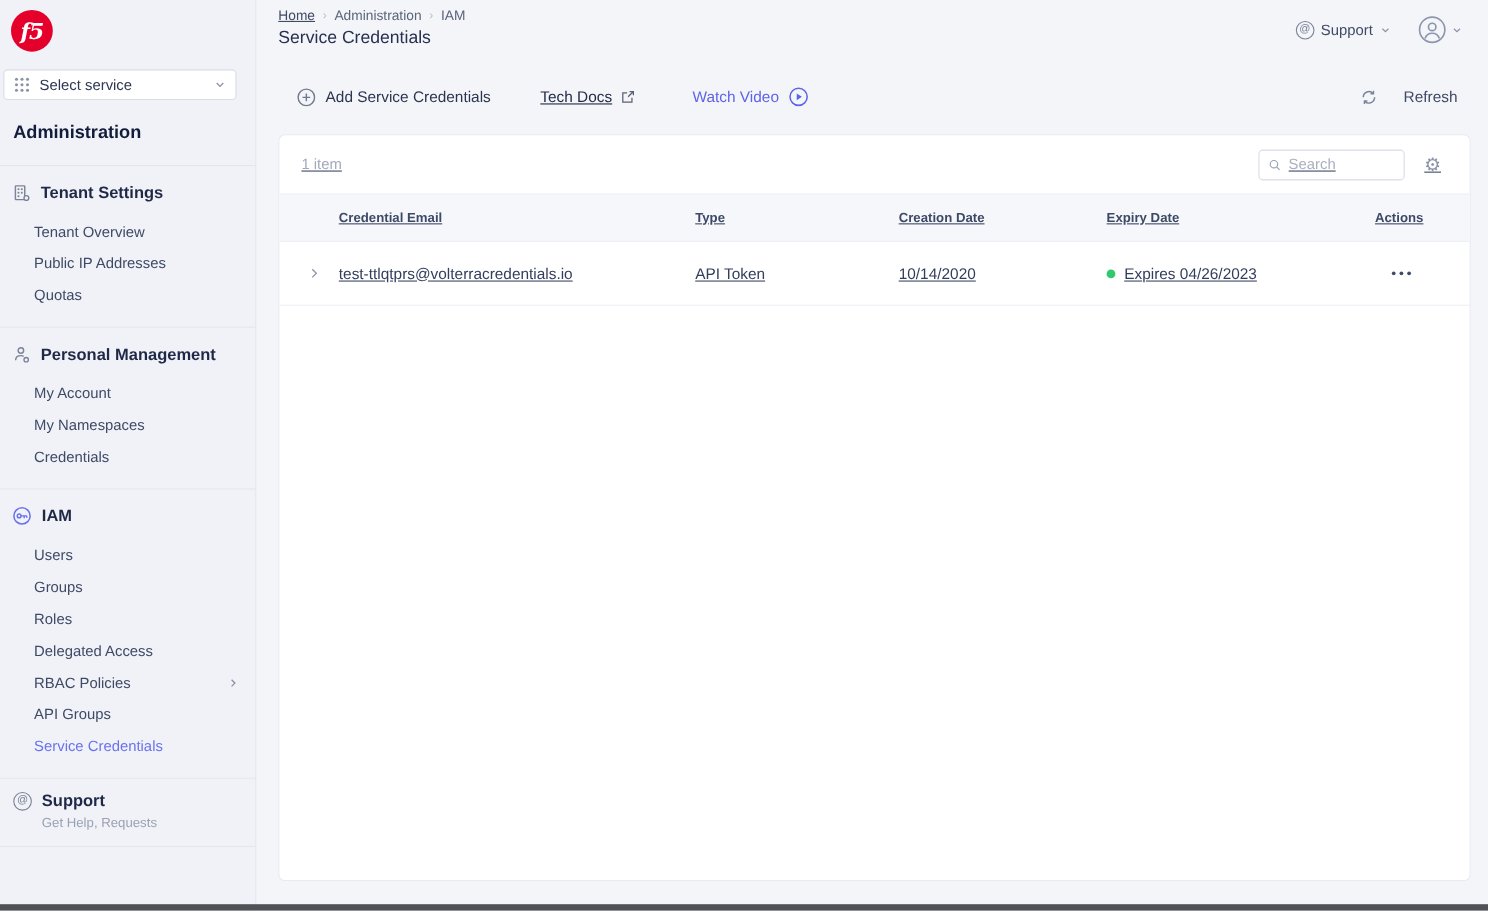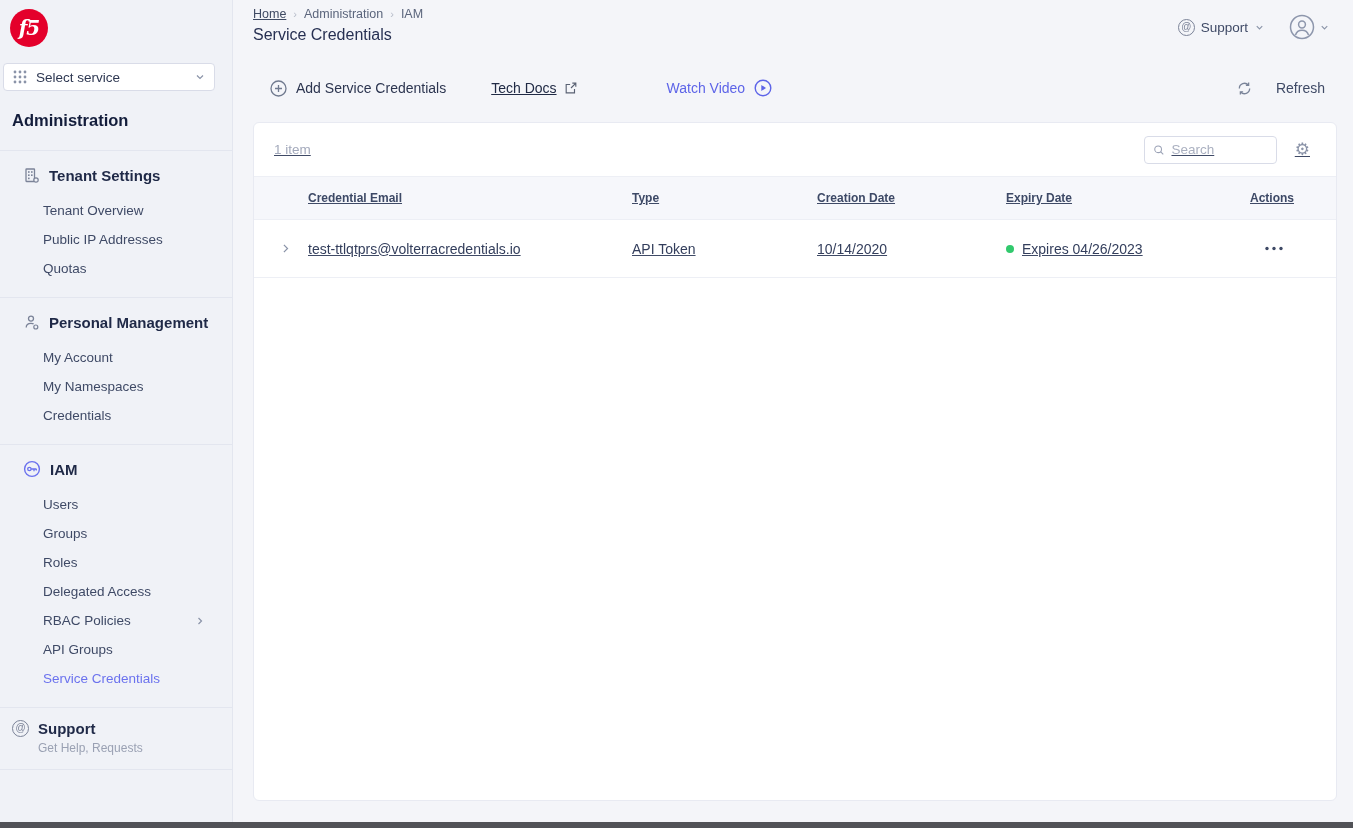--- a/index.html
+++ b/index.html
@@ -26,21 +26,21 @@
     display:flex; align-items:center; padding:0 8px; gap:8px; cursor:pointer;
     color:#2e3852; font-size:13.5px;
   }
   .select-service .spacer { flex:1; }
   .admin-title {
     position:absolute; left:12px; top:111px;
     font-size:16.5px; font-weight:700; color:#131d3b;
   }
   .side-divider { position:absolute; left:0; right:0; top:150px; height:1px; background:#e3e6ef; }
   .nav { position:absolute; left:0; right:0; top:151px; }
-  .nav-group { padding:12px 12px 14px; border-bottom:1px solid #e3e6ef; }
+  .nav-group { padding:12px 0 14px; border-bottom:1px solid #e3e6ef; }
   .group-head {
     height:24px; display:flex; align-items:center; gap:9px; padding-left:11px;
     font-size:15px; font-weight:600; color:#1f2947; cursor:pointer;
   }
   .nav-items { padding-top:9px; }
   .nav-item {
     height:29px; line-height:29px; padding-left:31px; font-size:13.5px;
     color:#3f4a66; cursor:pointer; display:flex; align-items:center; gap:7px;
   }
   .nav-item .grow { flex:1; }
@@ -63,21 +63,21 @@
   .breadcrumb .sep { color:#b6bcc9; font-size:11px; }
   .page-title { position:absolute; left:19px; top:26px; font-size:16px; font-weight:500; color:#273052; }
   .topbar-right { position:absolute; right:23px; top:14px; display:flex; align-items:center; }
   .support-top { display:flex; align-items:center; gap:6px; cursor:pointer; font-size:13.5px; color:#3f4a66; }
   .avatar-wrap { display:flex; align-items:center; gap:4px; margin-left:24px; cursor:pointer; }
   
   .toolbar { position:absolute; left:36px; right:28px; top:74px; height:28px; display:flex; align-items:center; }
   .tool-btn { display:flex; align-items:center; gap:9px; cursor:pointer; font-size:14px; color:#2c3550; }
   .tech-docs { margin-left:45px; display:flex; align-items:center; gap:7px; cursor:pointer; }
   .tech-docs span { font-size:14px; color:#202a45; text-decoration:underline; }
-  .watch-video { margin-left:89px; display:flex; align-items:center; gap:9px; cursor:pointer; }
+  .watch-video { margin-left:52px; display:flex; align-items:center; gap:9px; cursor:pointer; }
   .watch-video span { font-size:14px; color:#5d64e8; }
   .flex-spacer { flex:1; }
   .refresh-btn { display:flex; align-items:center; gap:24px; cursor:pointer; font-size:14px; color:#3f4a66; }
   
   .card {
     position:absolute; left:19px; right:16px; top:122px; bottom:27px;
     background:#fff; border:1px solid #e8eaf2; border-radius:6px; overflow:hidden;text-decoration:underline;
   }
   .card-head { height:53px; display:flex; align-items:center; padding:0 26px 0 20px; }
   .item-count { font-size:13.5px; color:#a3a9bb; }

